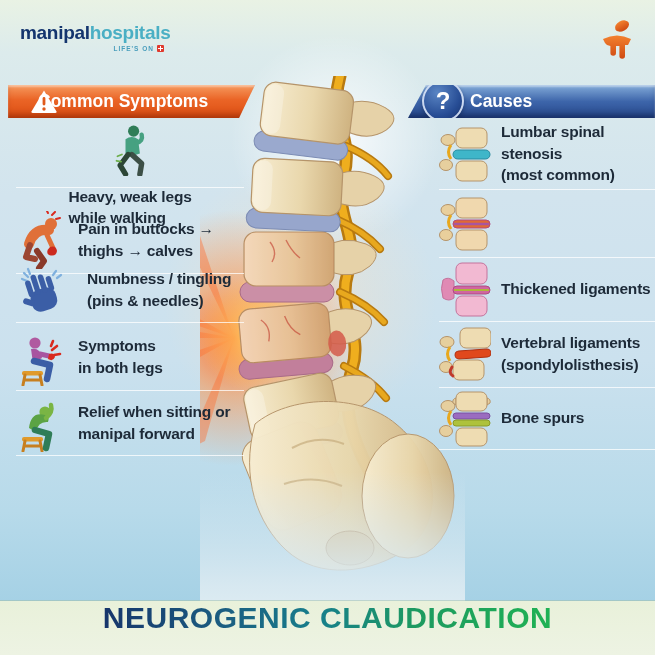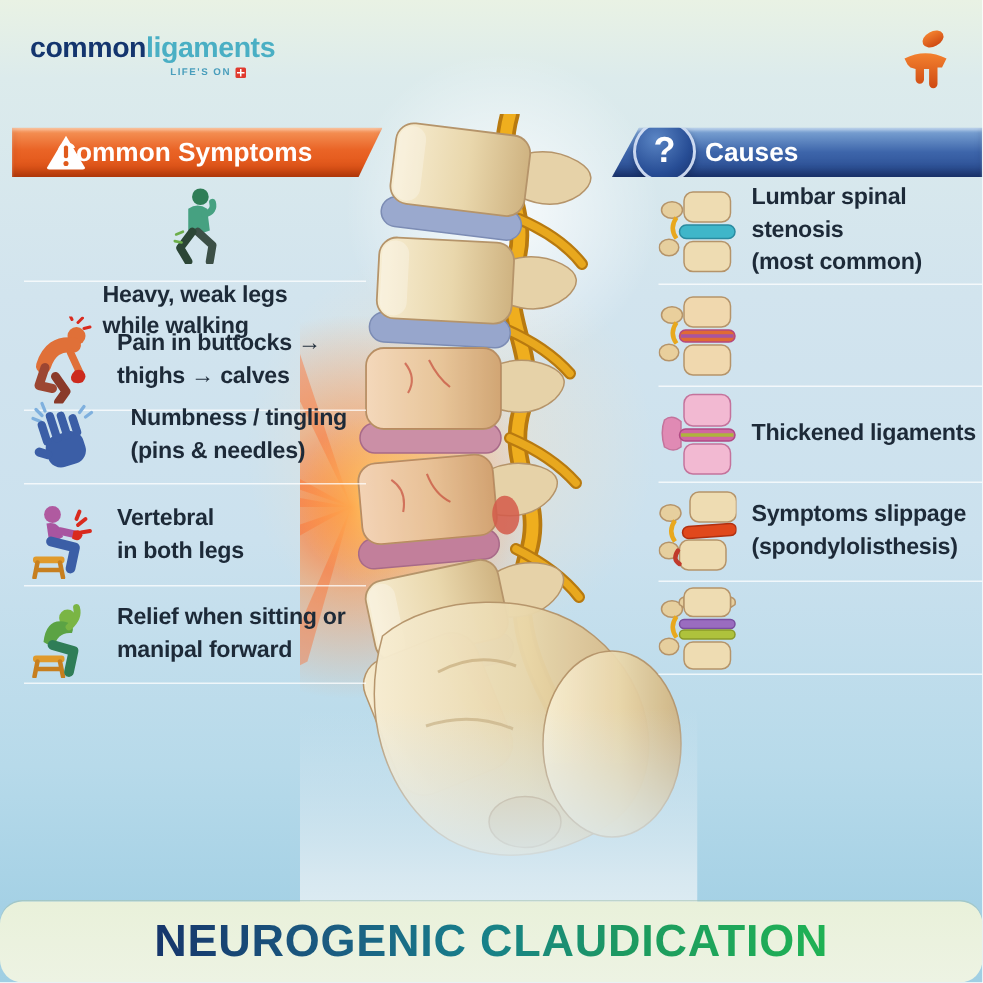--- a/index.html
+++ b/index.html
@@ -60,39 +60,38 @@
   .sym3 { top:263px; height:60px;gap:19px; } .sym4 { top:329px; height:62px; }
   .sym5 { top:396px; height:60px; }
   .cau1 { top:124px; height:66px; } .cau2 { top:196px; height:62px; }
   .cau3 { top:262px; height:60px; } .cau4 { top:326px; height:62px; }
   .cau5 { top:392px; height:58px; }
 
   
   .footer-band {
     position:absolute; left:0; top:601px; width:655px; height:54px;
     background:linear-gradient(180deg,#e9f1da 0%, #edf3e3 100%);
-    display:flex; align-items:center; justify-content:center;
+    display:flex; justify-content:center;
     box-shadow:0 -1px 0 rgba(160,190,170,.5);
-    border-radius:15px;
   }
   .footer-title {
     font-size:30px; font-weight:800; letter-spacing:.5px; color:#177f8b;
     background:linear-gradient(90deg,#16356b 0%, #1b5f82 28%, #177f8b 48%, #1d9a60 70%, #1fb254 100%);
     -webkit-background-clip:text; background-clip:text; -webkit-text-fill-color:transparent;
   }
 
   .spine-wrap { position:absolute; left:200px; top:76px; width:265px; height:528px; }
 </style>
 </head>
 <body>
 
 <div class="poster">
 
   <div class="brand">
-    <div class="brand-line"><span class="p1">common</span><span class="p2">ligaments</span></div>
+    <div class="brand-line"><span class="p1">manipal</span><span class="p2">hospitals</span></div>
     <div class="brand-tag">
       <span>LIFE'S ON</span>
       <div class="tag-box"></div>
     </div>
   </div>
 
   <svg class="brand-symbol" viewBox="0 0 40 42" aria-hidden="true">
     <defs>
       <linearGradient id="org" x1="0" y1="0" x2="0" y2="1">
         <stop offset="0" stop-color="#f3812f"></stop>
@@ -255,21 +254,21 @@
     <svg class="icon-box" viewBox="0 0 52 58" aria-hidden="true">
       <rect x="6" y="43" width="21" height="4.5" rx="2" fill="#e09a2b"></rect>
       <path d="M9 47 L7 57 M24 47 L26 57 M8.5 52 L25 52" stroke="#c77f1f" stroke-width="3" stroke-linecap="round"></path>
       <circle cx="19" cy="15" r="5.6" fill="#b05aa0"></circle>
       <path d="M15 21 Q24 19 26 30 L17 35 Z" fill="#a855a0"></path>
       <path d="M18 33 L34 37 L31 51" stroke="#3b5ea6" stroke-width="6.5" fill="none" stroke-linecap="round" stroke-linejoin="round"></path>
       <path d="M24 26 L33 28" stroke="#a855a0" stroke-width="5" stroke-linecap="round"></path>
       <path d="M36 22 l5 -4 M38 27 l6 -1 M35 18 l2 -5" stroke="#d92a1e" stroke-width="2.6" stroke-linecap="round"></path>
       <path d="M33 26 q5 -2 6 3 q-2 5 -7 2 z" fill="#d92a1e"></path>
     </svg>
-    <div class="txt">Vertebral
+    <div class="txt">Symptoms
 in both legs</div>
   </div>
 
   <div class="row sym sym5">
     <svg class="icon-box" viewBox="0 0 52 58" aria-hidden="true">
       <rect x="6" y="43" width="21" height="4.5" rx="2" fill="#e09a2b"></rect>
       <path d="M9 47 L7 57 M24 47 L26 57 M8.5 52 L25 52" stroke="#c77f1f" stroke-width="3" stroke-linecap="round"></path>
       <circle cx="29" cy="18" r="5.6" fill="#7ab544"></circle>
       <path d="M13 34 Q15 17 29 21 Q34 23 32 28 Q22 27 20 38 Z" fill="#5ba344"></path>
       <path d="M30 24 Q37 18 35 11" stroke="#7ab544" stroke-width="4.5" fill="none" stroke-linecap="round"></path>
@@ -318,34 +317,35 @@
   <div class="row cau cau4">
     <svg class="icon-box" viewBox="0 0 52 58" aria-hidden="true">
       <ellipse cx="8" cy="17" rx="7" ry="5.5" fill="#e6cf9e" stroke="#b5946a"></ellipse>
       <ellipse cx="7" cy="42" rx="6.5" ry="5.5" fill="#e6cf9e" stroke="#b5946a"></ellipse>
       <path d="M11 22 Q6 29 11 36" stroke="#e8a81e" stroke-width="3" fill="none"></path>
       <rect x="21" y="3" width="31" height="20" rx="6" fill="#eedcb2" stroke="#b5946a"></rect>
       <rect x="16" y="25" width="36" height="8" rx="4" transform="rotate(-4 34 29)" fill="#e0481c" stroke="#b03010"></rect>
       <rect x="14" y="35" width="31" height="20" rx="6" fill="#eedcb2" stroke="#b5946a"></rect>
       <path d="M13 42 q-4 6 1 9" stroke="#c0392b" stroke-width="3" fill="none" stroke-linecap="round"></path>
     </svg>
-    <div class="txt">Symptoms slippage
+    <div class="txt">Vertebral ligaments
 (spondylolisthesis)</div>
   </div>
 
   <div class="row cau cau5">
     <svg class="icon-box" viewBox="0 0 52 58" aria-hidden="true">
       <ellipse cx="9" cy="17" rx="7" ry="5.5" fill="#e6cf9e" stroke="#b5946a"></ellipse>
       <ellipse cx="7" cy="42" rx="6.5" ry="5.5" fill="#e6cf9e" stroke="#b5946a"></ellipse>
       <path d="M12 22 Q7 29 12 36" stroke="#e8a81e" stroke-width="3" fill="none"></path>
       <path d="M17 9 q-4 1 -3 5 l3 2 Z M48 9 q4 1 3 5 l-3 2 Z" fill="#e6cf9e" stroke="#b5946a"></path>
       <rect x="17" y="3" width="31" height="19" rx="6" fill="#eedcb2" stroke="#b5946a"></rect>
       <rect x="14" y="24" width="37" height="6" rx="3" fill="#9a6cc0" stroke="#7a4ea0"></rect>
       <rect x="14" y="31" width="37" height="6" rx="3" fill="#aec23c" stroke="#8a9a28"></rect>
       <rect x="17" y="39" width="31" height="18" rx="6" fill="#eedcb2" stroke="#b5946a"></rect>
     </svg>
+    <div class="txt">Bone spurs</div>
   </div>
 
   <div class="footer-band">
     <div class="footer-title">NEUROGENIC CLAUDICATION</div>
   </div>
 
 </div>
 
 </body></html>

